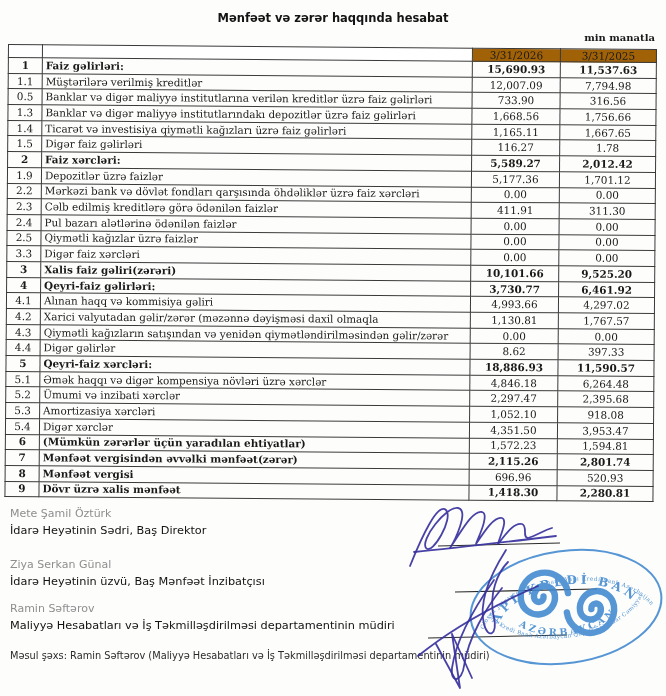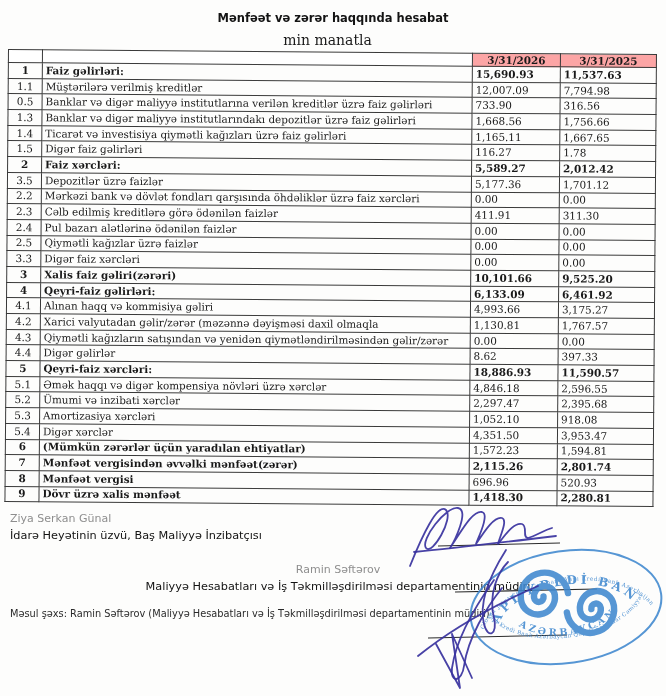--- a/index.html
+++ b/index.html
@@ -15,25 +15,25 @@
 
   .title {
     text-align:center;
     padding-top:11px;
     font-size:11.5px;
     font-weight:bold;
     color:#141414;
     font-family:"DejaVu Sans", sans-serif;
   }
   .unit {
-    text-align:center;
+    text-align:right;
     margin:7px 11px 1px 0;
     font-family:"DejaVu Serif", serif;
-    font-weight:normal;
-    font-size:14px;
+    font-weight:bold;
+    font-size:10px;
     color:#1a1a1a;
   }
 
   table.pl {
     border-collapse:collapse;
     width:649px;
     margin-left:8px;
     font-family:"DejaVu Serif", serif;
     font-size:10.4px;
     color:#191919;
@@ -42,49 +42,49 @@
     border:1.5px solid #222;
   }
   .pl th, .pl td {
     border:1px solid #3a3a3a;
     padding:0 3px;
     height:14.7px;
     line-height:1.05;
   }
   .pl thead th { height:12px; }
   th.date {
-    background:#fca5a5;
-    font-weight:bold;
+    background:#a16207;
+    font-weight:normal;
     text-align:center;
     font-size:10.4px;
   }
   th.empty { background:#fff; }
   col.w-num { width:34px; }
   col.w-val1 { width:88px; }
   col.w-val2 { width:96px; }
   .c-num { text-align:center; }
   .c-label { padding-left:4px; }
-  .c-val { text-align:left; padding-right:4px; }
+  .c-val { text-align:center; padding-right:4px; }
   .b { font-weight:bold; }
 
   .sigs { margin:10px 0 0 10px; }
   .signatory .sname {
     color:#8e8e8e;
     font-size:11px;
     line-height:13px;
     margin-bottom:3px;
   }
   .signatory .srole {
     color:#121212;
     font-size:11.3px;
     line-height:15px;
   }
   .signatory { margin-bottom:16px; }
   .signatory:nth-child(1) { margin-bottom:20px; }
-  .signatory:nth-child(2) { margin-bottom:13px;text-align:center; }
+  .signatory:nth-child(2) { margin-bottom:13px; }
 
   .fineprint {
     margin:6px 0 0 10px;
     font-size:9.8px;
     color:#2a2a2a;
     line-height:1.5;
   }
 
   .overlay {
     position:absolute;
@@ -156,21 +156,21 @@
           <td class="c-val">116.27</td>
           <td class="c-val">1.78</td>
         </tr>
         <tr>
           <td class="c-num b">2</td>
           <td class="c-label b">Faiz xərcləri:</td>
           <td class="c-val b">5,589.27</td>
           <td class="c-val b">2,012.42</td>
         </tr>
         <tr>
-          <td class="c-num">3.5</td>
+          <td class="c-num">1.9</td>
           <td class="c-label">Depozitlər üzrə faizlər</td>
           <td class="c-val">5,177.36</td>
           <td class="c-val">1,701.12</td>
         </tr>
         <tr>
           <td class="c-num">2.2</td>
           <td class="c-label">Mərkəzi bank və dövlət fondları qarşısında öhdəliklər üzrə faiz xərcləri</td>
           <td class="c-val">0.00</td>
           <td class="c-val">0.00</td>
         </tr>
@@ -200,28 +200,28 @@
         </tr>
         <tr>
           <td class="c-num b">3</td>
           <td class="c-label b">Xalis faiz gəliri(zərəri)</td>
           <td class="c-val b">10,101.66</td>
           <td class="c-val b">9,525.20</td>
         </tr>
         <tr>
           <td class="c-num b">4</td>
           <td class="c-label b">Qeyri-faiz gəlirləri:</td>
-          <td class="c-val b">6,133.09</td>
+          <td class="c-val b">3,730.77</td>
           <td class="c-val b">6,461.92</td>
         </tr>
         <tr>
           <td class="c-num">4.1</td>
           <td class="c-label">Alınan haqq və kommisiya gəliri</td>
           <td class="c-val">4,993.66</td>
-          <td class="c-val">3,175.27</td>
+          <td class="c-val">4,297.02</td>
         </tr>
         <tr>
           <td class="c-num">4.2</td>
           <td class="c-label">Xarici valyutadan gəlir/zərər (məzənnə dəyişməsi daxil olmaqla</td>
           <td class="c-val">1,130.81</td>
           <td class="c-val">1,767.57</td>
         </tr>
         <tr>
           <td class="c-num">4.3</td>
           <td class="c-label">Qiymətli kağızların satışından və yenidən qiymətləndirilməsindən gəlir/zərər</td>
@@ -237,21 +237,21 @@
         <tr>
           <td class="c-num b">5</td>
           <td class="c-label b">Qeyri-faiz xərcləri:</td>
           <td class="c-val b">18,886.93</td>
           <td class="c-val b">11,590.57</td>
         </tr>
         <tr>
           <td class="c-num">5.1</td>
           <td class="c-label">Əmək haqqı və digər kompensiya növləri üzrə xərclər</td>
           <td class="c-val">4,846.18</td>
-          <td class="c-val">2,596.55</td>
+          <td class="c-val">6,264.48</td>
         </tr>
         <tr>
           <td class="c-num">5.2</td>
           <td class="c-label">Ümumi və inzibati xərclər</td>
           <td class="c-val">2,297.47</td>
           <td class="c-val">2,395.68</td>
         </tr>
         <tr>
           <td class="c-num">5.3</td>
           <td class="c-label">Amortizasiya xərcləri</td>
@@ -286,22 +286,26 @@
           <td class="c-num b">9</td>
           <td class="c-label b">Dövr üzrə xalis mənfəət</td>
           <td class="c-val b">1,418.30</td>
           <td class="c-val b">2,280.81</td>
         </tr>
       </tbody>
   </table>
 
   <div class="sigs">
     <div class="signatory">
+      <div class="sname">Mete Şamil Öztürk</div>
+      <div class="srole">İdarə Heyətinin Sədri, Baş Direktor</div>
+    </div>
+    <div class="signatory">
       <div class="sname">Ziya Serkan Günal</div>
-      <div class="srole">İdarə Heyətinin üzvü, Baş Maliyyə İnzibatçısı</div>
+      <div class="srole">İdarə Heyətinin üzvü, Baş Mənfəət İnzibatçısı</div>
     </div>
     <div class="signatory">
       <div class="sname">Ramin Səftərov</div>
       <div class="srole">Maliyyə Hesabatları və İş Təkmilləşdirilməsi departamentinin müdiri</div>
     </div>
   </div>
 
   <div class="fineprint">
     <div>Məsul şəxs: Ramin Səftərov (Maliyyə Hesabatları və İş Təkmilləşdirilməsi departamentinin müdiri)</div>
   </div>

